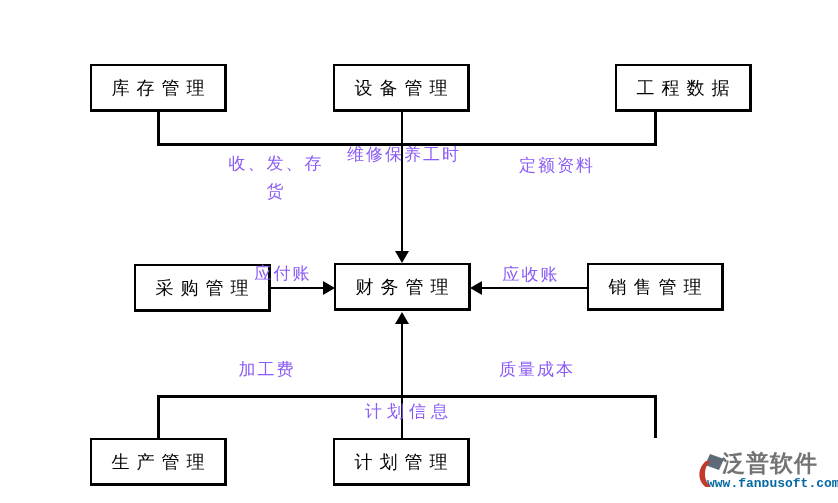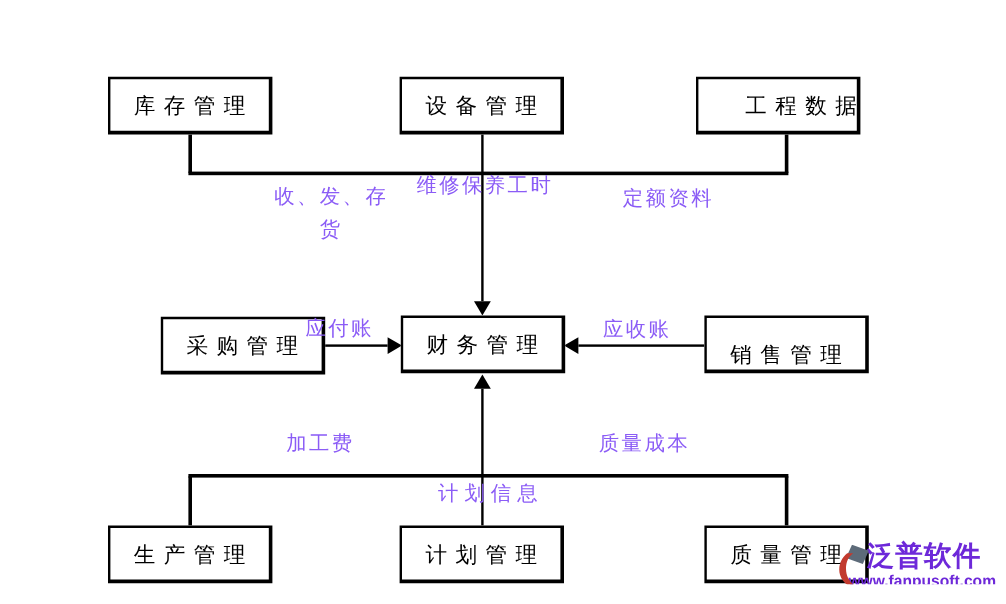--- a/index.html
+++ b/index.html
@@ -79,31 +79,31 @@
     top: 4px;
     width: 27px;
     height: 38px;
   }
   .wbrand {
     margin-left: 24px;
     font-size: 23px;
     font-weight: bold;
     letter-spacing: 1px;
     line-height: 27px;
-    color: #6d28d9;
+    color: #737373;
     white-space: nowrap;
   }
   .wurl {
     margin-left: 9px;
     font-size: 13px;
     font-weight: bold;
     line-height: 14px;
-    color: #6d28d9;
+    color: #0369a1;
     white-space: nowrap;
-    font-family: Liberation Sans, sans-serif;
+    font-family: Liberation Mono, monospace;
   }
 </style>
 </head>
 <body>
 
 <div class="canvas">
 
   <div class="line" style="left:157px; top:112px; width:3px; height:32px;"></div>
   <div class="line" style="left:654px; top:112px; width:3px; height:32px;"></div>
   <div class="line" style="left:157px; top:143px; width:500px; height:3px;"></div>
@@ -120,40 +120,37 @@
   <div class="line" style="left:157px; top:395px; width:500px; height:3px;"></div>
   <div class="line" style="left:157px; top:397px; width:3px; height:41px;"></div>
   <div class="line" style="left:654px; top:397px; width:3px; height:41px;"></div>
 
   <div class="node" style="left:90px; top:64px;">
     <span class="node-label">库存管理</span>
   </div>
   <div class="node" style="left:333px; top:64px;">
     <span class="node-label">设备管理</span>
   </div>
-  <div class="node" style="left:580px; top:64px;justify-content:flex-end;">
+  <div class="node" style="left:615px; top:64px;">
     <span class="node-label">工程数据</span>
   </div>
   <div class="node" style="left:90px; top:264px;margin-left:44px;">
     <span class="node-label">采购管理</span>
   </div>
   <div class="node" style="left:334px; top:263px;">
     <span class="node-label">财务管理</span>
   </div>
-  <div class="node" style="left:587px; top:263px;align-items:flex-end;">
+  <div class="node" style="left:587px; top:263px;">
     <span class="node-label">销售管理</span>
   </div>
   <div class="node" style="left:90px; top:438px;">
     <span class="node-label">生产管理</span>
   </div>
   <div class="node" style="left:333px; top:438px;">
     <span class="node-label">计划管理</span>
-  </div>
-  <div class="node" style="left:587px; top:438px;">
-    <span class="node-label">质量管理</span>
   </div>
 
   <div class="elabel" style="left:226px; top:150px; width:100px;">收、发、存货</div>
   <div class="elabel" style="left:340px; top:141px; width:128px;">维修保养工时</div>
   <div class="elabel" style="left:515px; top:152px; width:84px;">定额资料</div>
   <div class="elabel" style="left:253px; top:260px; width:60px;">应付账</div>
   <div class="elabel" style="left:501px; top:261px; width:60px;">应收账</div>
   <div class="elabel" style="left:237px; top:356px; width:60px;">加工费</div>
   <div class="elabel" style="left:497px; top:356px; width:80px;">质量成本</div>
   <div class="elabel" style="left:359px; top:398px; width:100px; letter-spacing:5px;">计划信息</div>

